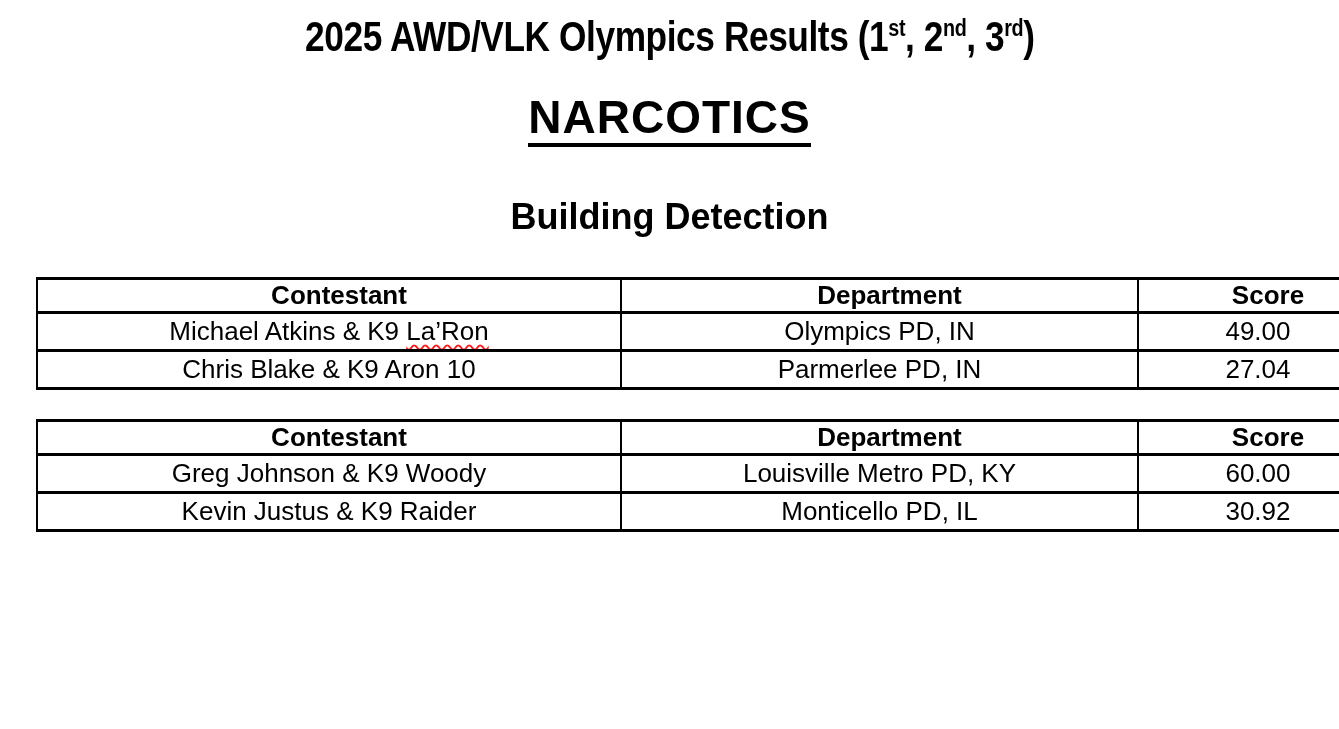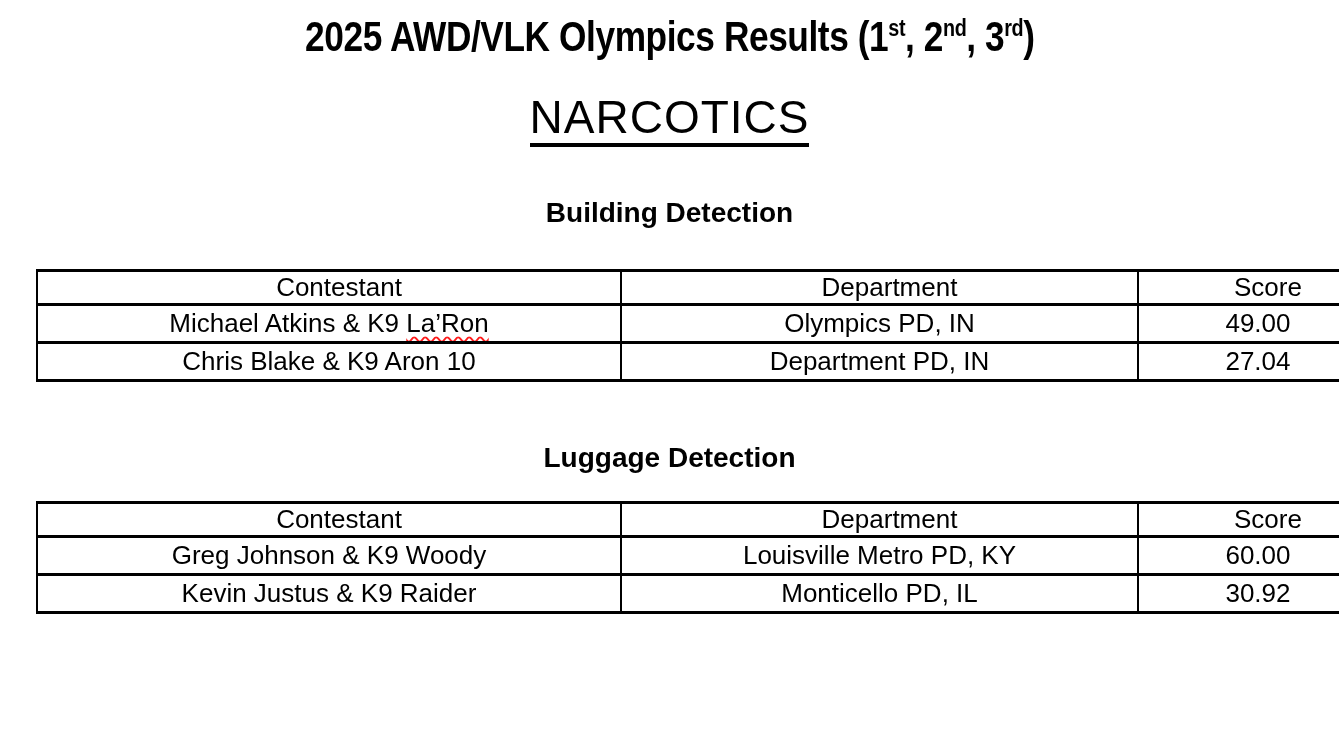--- a/index.html
+++ b/index.html
@@ -39,35 +39,35 @@
     vertical-align: super;
     line-height: 0;
     font-weight: bold;
   }
 
   
   .category {
     margin: 33px 0 0 0;
     text-align: center;
     font-size: 46px;
-    font-weight: normal;
+    font-weight: bold;
     line-height: 1;
   }
   .underlined {
     display: inline-block;
     padding-bottom: 3px;
     border-bottom: 4px solid #000000;
     letter-spacing: 1px;
   }
 
   
   .section-heading {
     margin: 12px;
     text-align: center;
-    font-size: 28px;
+    font-size: 36px;
     font-weight: bold;
     line-height: 1;
   }
   .section-building .section-heading { margin-top: 52px; }
   .section-luggage  .section-heading { margin-top: 62px; }
 
   
   table.results-table {
     border-collapse: collapse;
     table-layout: fixed;
@@ -83,21 +83,21 @@
     border: 2px solid #000000;
     border-top-width: 3px;
     border-bottom-width: 3px;
     text-align: center;
     vertical-align: middle;
     padding: 0 4px;
     overflow: hidden;
     white-space: nowrap;
   }
   table.results-table th {
-    font-weight: normal;
+    font-weight: bold;
     height: 27px;
     padding-left: 24px;
   }
   table.results-table td {
     font-weight: normal;
     height: 35px;
     margin-top: 19px;
   }
   .col-contestant { width: 554px; }
   .col-department { width: 487px; }
@@ -133,29 +133,28 @@
         </tr>
       </thead>
       <tbody>
           <tr>
             <td class="col-contestant">Michael Atkins &amp; K9 <span class="squiggly">La’Ron</span></td>
             <td class="col-department">Olympics PD, IN</td>
             <td class="col-score">49.00</td>
           </tr>
           <tr>
             <td class="col-contestant">Chris Blake &amp; K9 Aron 10</td>
-            <td class="col-department">Department PD, IN</td>
+            <td class="col-department">Parmerlee PD, IN</td>
             <td class="col-score">27.04</td>
           </tr>
         </tbody>
     </table>
   </section>
 
   <section class="section-luggage">
-    <h3 class="section-heading">Luggage Detection</h3>
     <table class="results-table">
       <thead>
         <tr>
           <th class="col-contestant">Contestant</th>
           <th class="col-department">Department</th>
           <th class="col-score">Score</th>
         </tr>
       </thead>
       <tbody>
           <tr>

